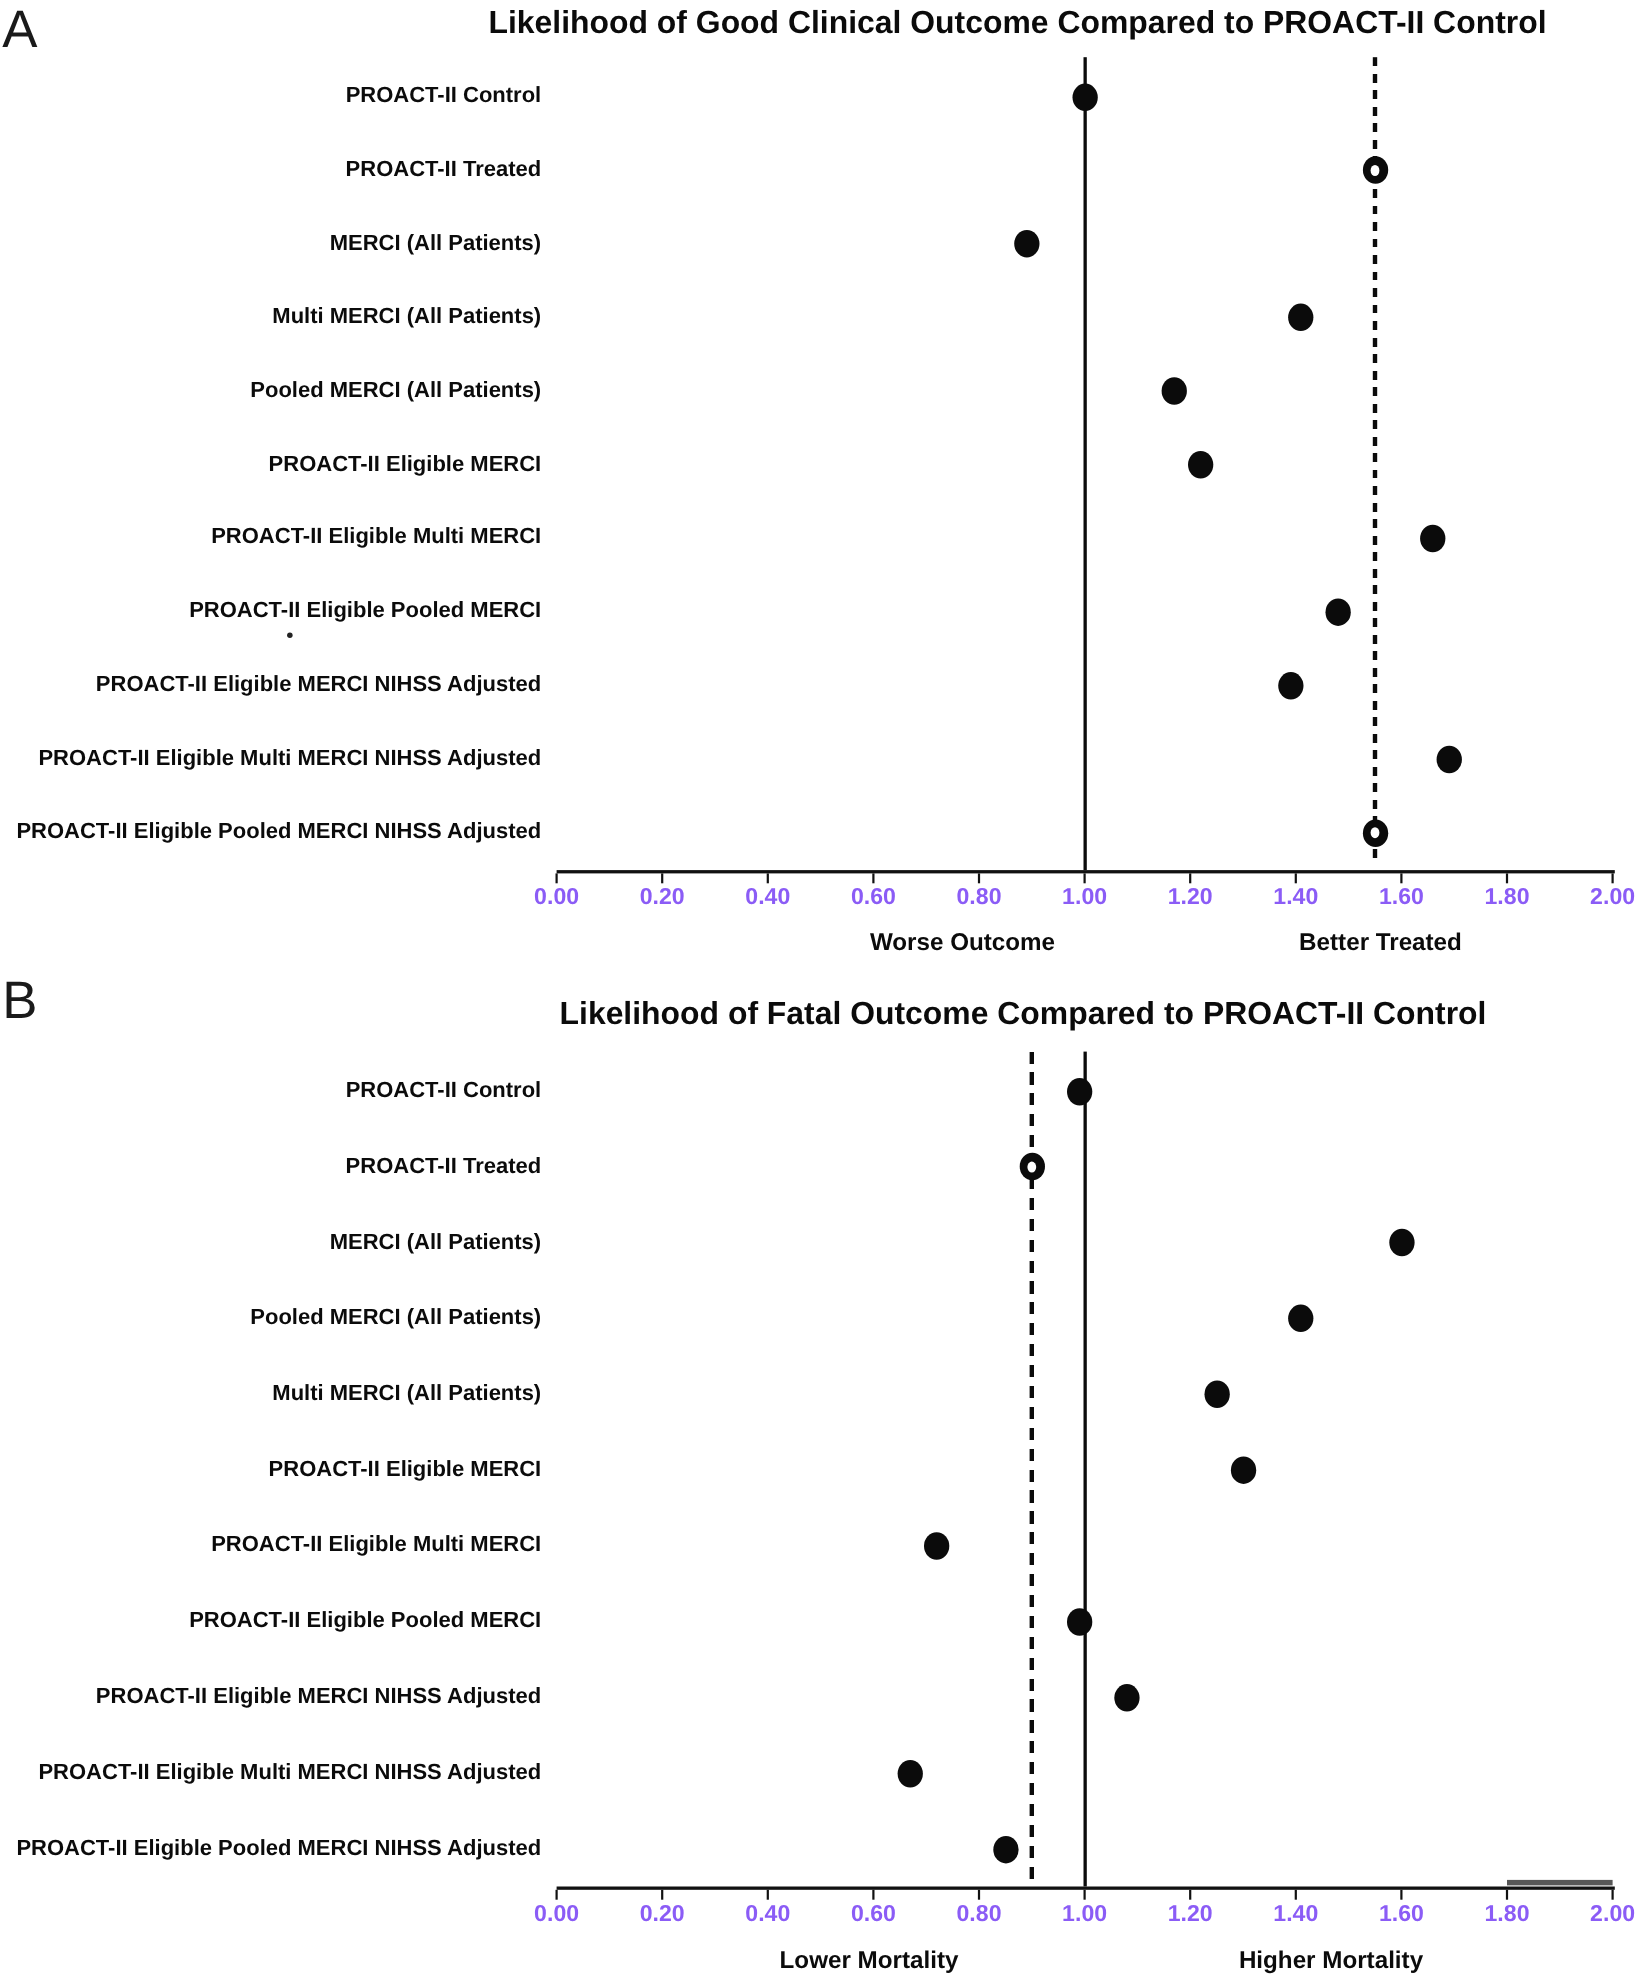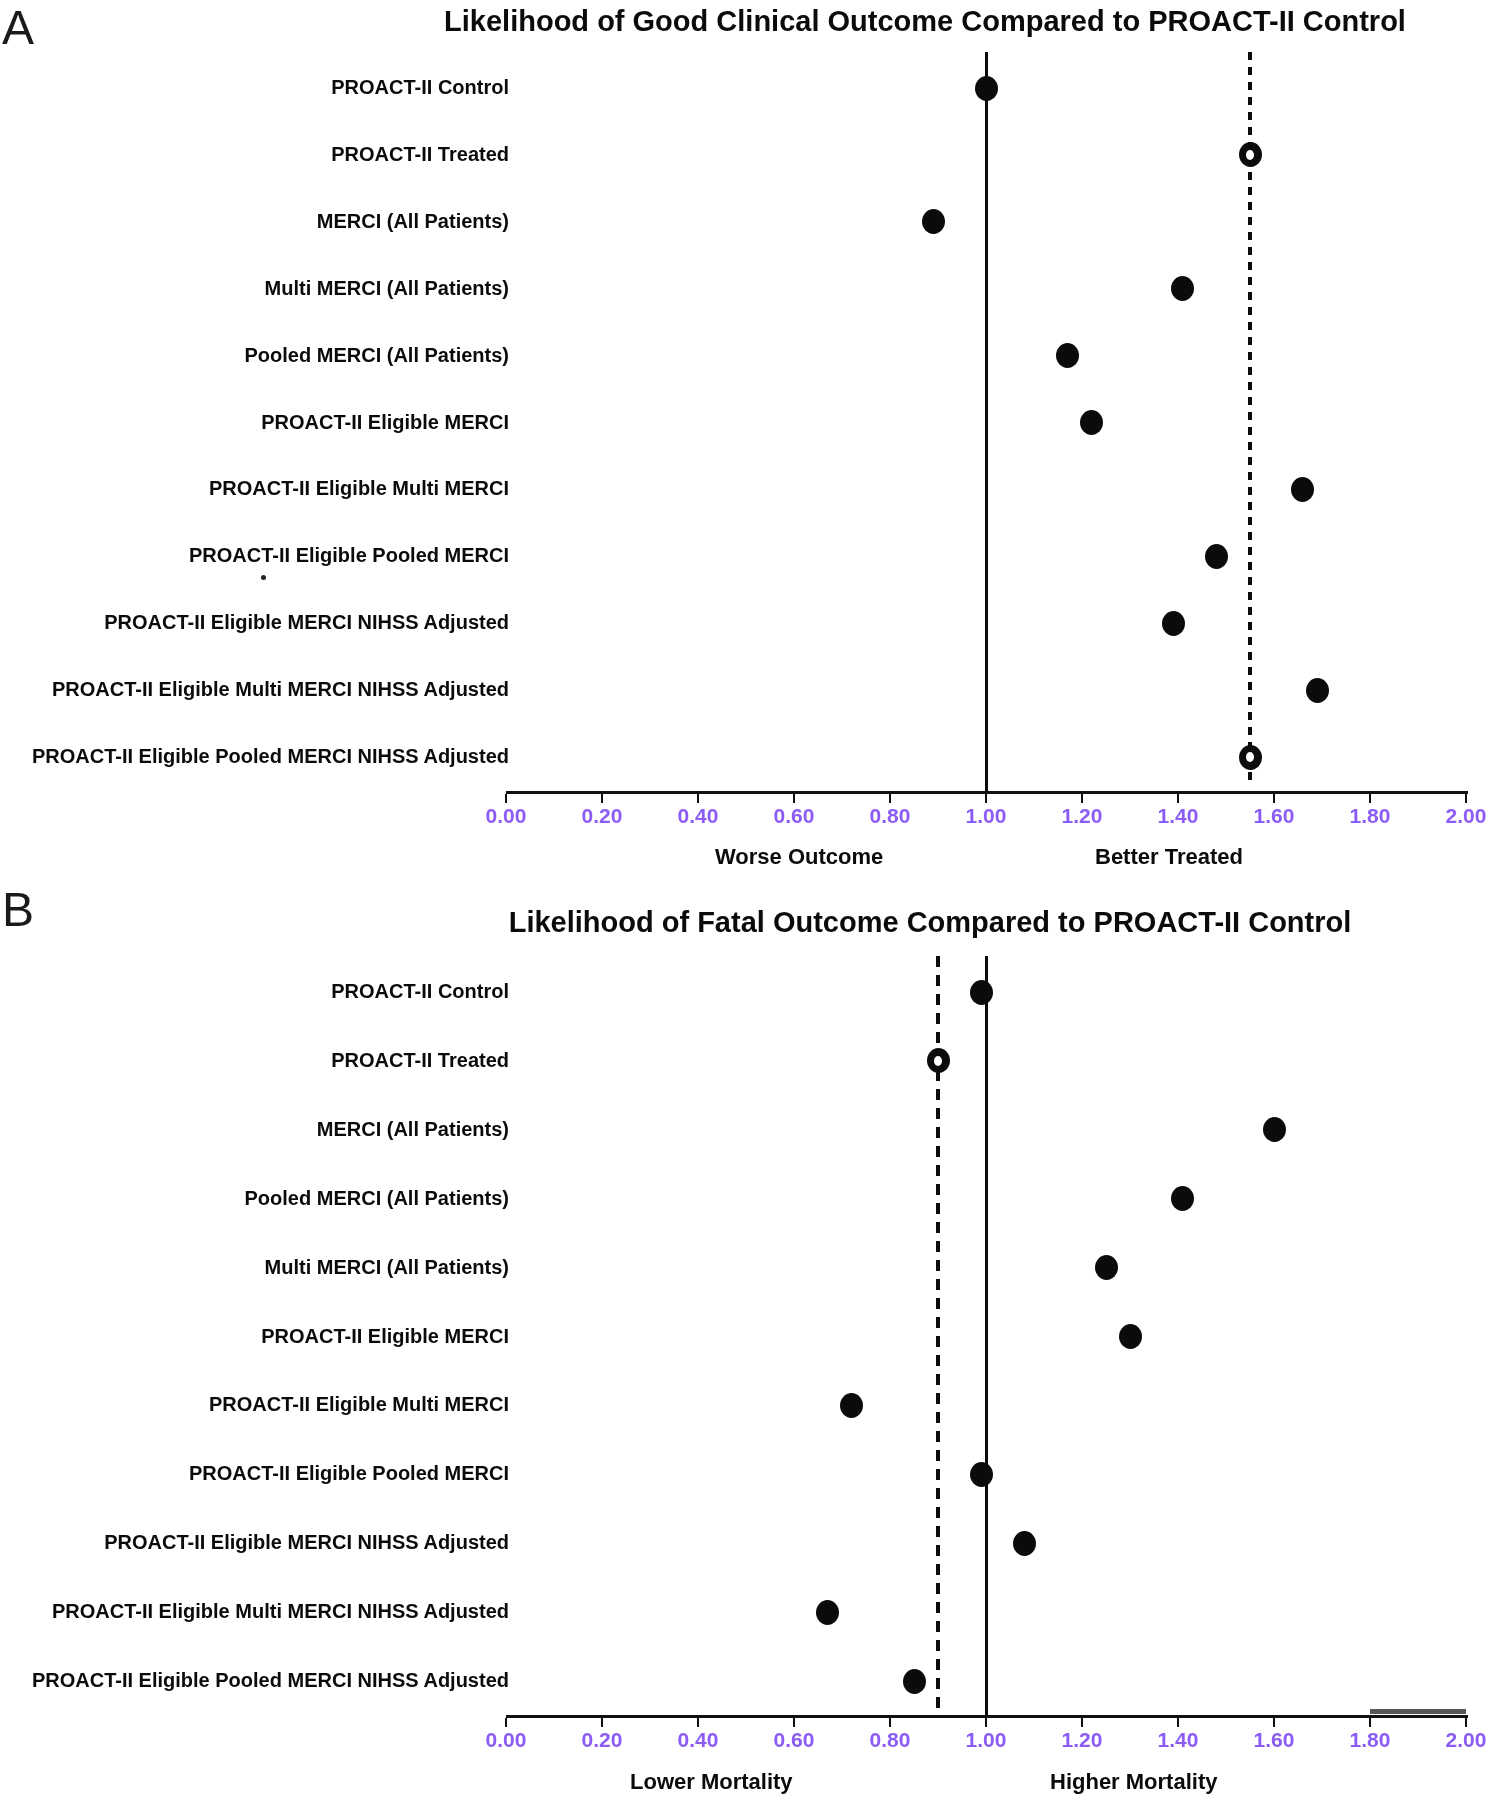--- a/index.html
+++ b/index.html
@@ -14,32 +14,32 @@
   .panel-letter{
     position:absolute;left:2px;
     font-size:48px;font-weight:400;color:#1a1a1a;line-height:1;
   }
   .chart-title{
     position:absolute;
     font-size:29px;font-weight:bold;color:#0b0b0b;
     text-align:center;white-space:nowrap;letter-spacing:0px;
   }
   .row-label{
-    position:absolute;left:17px;width:492px;
+    position:absolute;left:0;width:492px;
     font-size:20px;font-weight:bold;line-height:27px;
     text-align:right;white-space:nowrap;color:#0b0b0b;
   }
   .axis-line{position:absolute;background:#111;}
   .tick{position:absolute;width:2px;height:9px;background:#111;}
   .tick-label{
     position:absolute;width:70px;text-align:center;
     font-size:21px;font-weight:bold;line-height:24px;color:#8b5cf6;
   }
   .dir-label{
-    position:absolute;width:320px;
+    position:absolute;width:320px;text-align:center;
     font-size:22px;font-weight:bold;line-height:26px;color:#0b0b0b;white-space:nowrap;
   }
   .ref-solid{position:absolute;width:3px;background:#0b0b0b;}
   .ref-dashed-a{
     position:absolute;width:4px;
     background:repeating-linear-gradient(to bottom,#0b0b0b 0 8px,transparent 8px 15px);
   }
   .ref-dashed-b{
     position:absolute;width:4px;
     background:repeating-linear-gradient(to bottom,#0b0b0b 0 11px,transparent 11px 19px);

